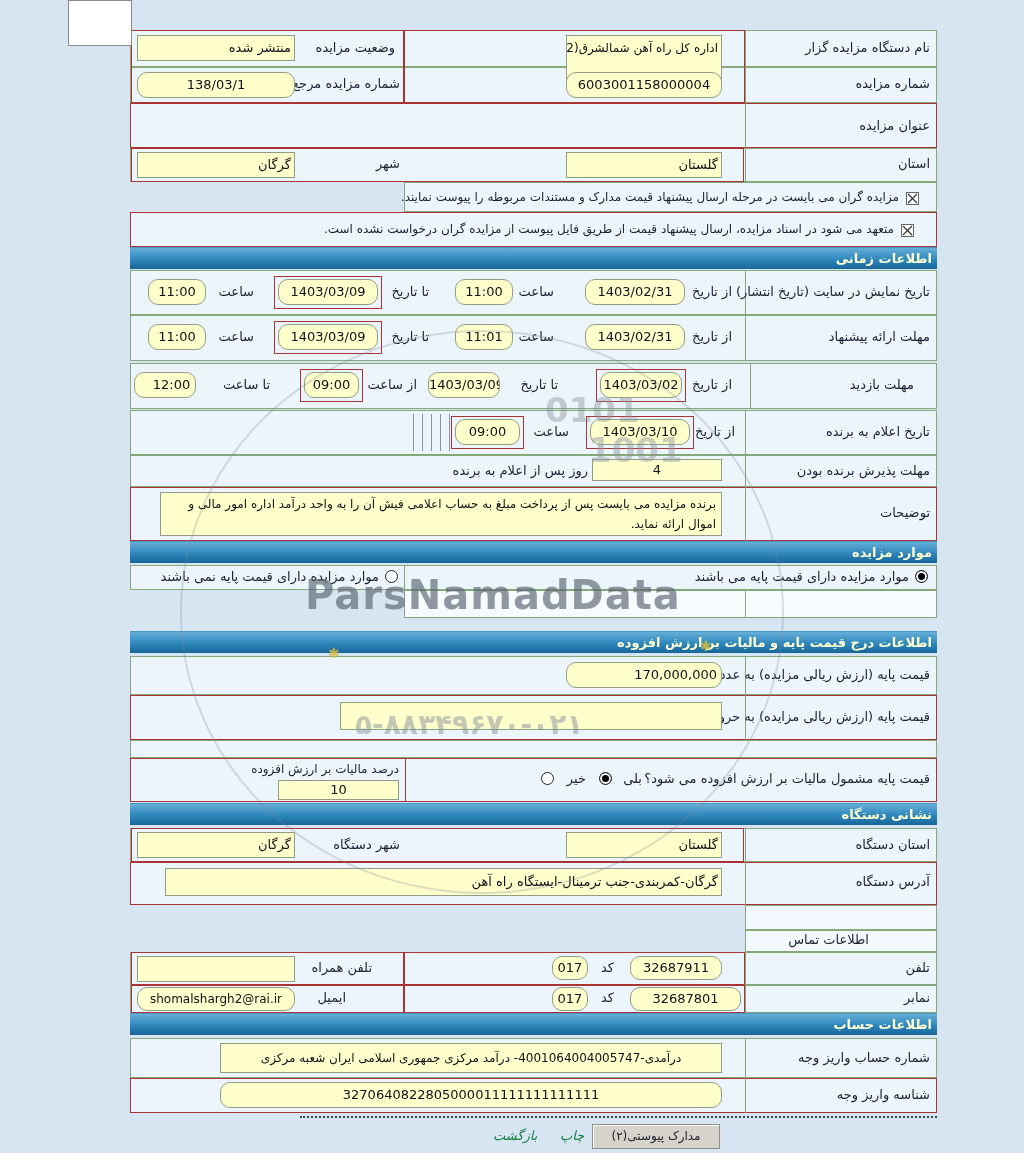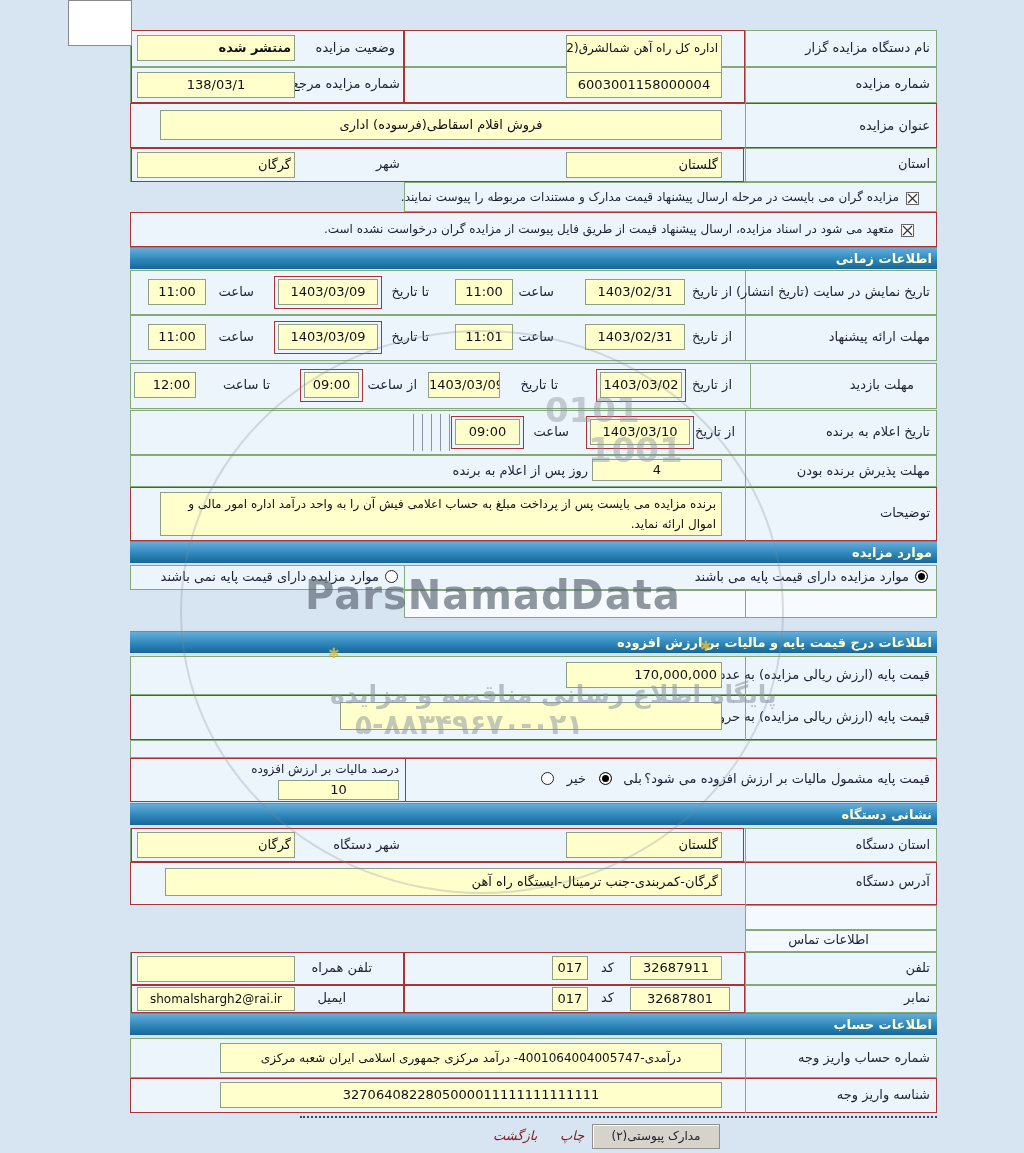--- a/index.html
+++ b/index.html
@@ -10,78 +10,76 @@
        border-top:1px solid #4a98c6;color:#ffffd2;font-size:13px;font-weight:bold;
        line-height:22px;padding-right:5px;z-index:2;}
   .row{position:absolute;box-sizing:border-box;background:#edf5fc;border:1px solid #85a878;z-index:1;}
   .row.red{border-color:#aa3333;}
   .row.white{background:#f7fbff;}
   .lbl{position:absolute;font-size:13px;color:#1d2033;white-space:nowrap;z-index:3;}
   .sm{font-size:12px;}
   .inp{position:absolute;background:#ffffcc;border:1px solid #8f9f86;box-sizing:border-box;
        font-size:13px;color:#101018;line-height:22px;text-align:center;overflow:hidden;
        white-space:nowrap;z-index:3;}
-  .ltr{direction:ltr;}
+  .ltr{direction:ltr;border-radius:10px;}
   .ar{text-align:right;padding-left:3px;padding-right:3px;}
   .redwrap{position:absolute;border:1px solid #aa3333;box-sizing:border-box;z-index:2;}
   .vline{position:absolute;width:1px;background:#85a878;z-index:2;}
   .vline.red{background:#aa3333;}
   .radio{position:absolute;width:13px;height:13px;border:1px solid #222;border-radius:50%;
          background:#fff;box-sizing:border-box;z-index:3;}
   .radio.sel{background:#000;box-shadow:inset 0 0 0 2px #fff;}
   .cb{position:absolute;width:13px;height:13px;z-index:3;}
   .stripes{position:absolute;background:repeating-linear-gradient(to right,#8a93a8 0 1px,transparent 1px 9px);z-index:2;}
   .wm{position:absolute;z-index:5;pointer-events:none;}
   .btn{position:absolute;background:#d6d3ca;border:1px solid #8f8f8f;
        box-shadow:inset 1px 1px 0 #ffffff;font-size:12px;color:#202030;text-align:center;
        line-height:23px;box-sizing:border-box;z-index:3;}
-  .lnk{position:absolute;font-size:13px;font-style:italic;color:#7f1d1d;z-index:3;white-space:nowrap;}
+  .lnk{position:absolute;font-size:13px;font-style:italic;color:#15803d;z-index:3;white-space:nowrap;}
   .dots{position:absolute;border-top:2px dotted #35475a;z-index:3;}
   .artifact{position:absolute;background:#ffffff;border:1px solid #8a8a8a;z-index:4;}
 </style>
 </head>
 <body>
 
 <div id="page">
 
   <div class="artifact" style="left:68px;top:0;width:62px;height:44px;"></div>
 
   <div class="wm" style="left:180px;top:330px;width:600px;height:560px;border:2px solid rgba(125,138,150,.28);border-radius:50%;"></div>
   <div class="wm ltr" style="left:545px;top:390px;font-size:34px;font-weight:bold;color:rgba(140,148,158,.45);">0101</div>
   <div class="wm ltr" style="left:588px;top:430px;font-size:34px;font-weight:bold;color:rgba(140,148,158,.45);">1001</div>
   <div class="wm ltr" style="left:305px;top:572px;font-size:40px;font-weight:bold;letter-spacing:1px;color:rgba(88,99,110,.65);">ParsNamadData</div>
-  <div class="wm" style="left:330px;top:680px;font-size:25px;font-weight:bold;color:rgba(135,145,156,.55);">پایگاه اطلاع رسانی مناقصه و مزایده</div>
   <div class="wm ltr" style="left:355px;top:708px;font-size:28px;font-weight:bold;letter-spacing:3px;color:rgba(135,145,156,.5);">۵-۸۸۳۴۹۶۷۰-۰۲۱</div>
   <div class="wm" style="left:700px;top:638px;font-size:14px;color:rgba(220,190,60,.85);">✱</div>
   <div class="wm" style="left:328px;top:645px;font-size:14px;color:rgba(220,190,60,.85);">✱</div>
 
 
   <div class="row" style="left:130px;top:30px;width:807px;height:37px;"></div>
   <div class="row" style="left:130px;top:67px;width:807px;height:36px;"></div>
   <div class="row" style="left:130px;top:103px;width:807px;height:45px;border-color:#aa3333;"></div>
   <div class="row" style="left:130px;top:148px;width:807px;height:34px;"></div>
   <div class="row" style="left:404px;top:182px;width:533px;height:30px;"></div>
   <div class="row red" style="left:130px;top:212px;width:807px;height:35px;"></div>
   <div class="redwrap" style="left:404px;top:30px;width:341px;height:73px;"></div>
   <div class="redwrap" style="left:131px;top:30px;width:273px;height:73px;"></div>
   <div class="redwrap" style="left:131px;top:148px;width:613px;height:34px;"></div>
   <div class="vline" style="left:745px;top:30px;height:152px;"></div>
 
   <div class="lbl" style="right:94px;top:40px;">نام دستگاه مزایده گزار</div>
   <div class="inp ar" style="left:566px;top:35px;width:156px;height:44px;line-height:24px;font-size:12px;">اداره کل راه آهن شمالشرق(2</div>
   <div class="lbl" style="right:629px;top:40px;">وضعیت مزایده</div>
-  <div class="inp ar" style="left:137px;top:35px;width:158px;height:26px;line-height:24px;font-weight:bold;">منتشر شده</div>
+  <div class="inp ar" style="left:137px;top:35px;width:158px;height:26px;line-height:24px;">منتشر شده</div>
 
   <div class="lbl" style="right:94px;top:76px;">شماره مزایده</div>
   <div class="inp ltr" style="left:566px;top:72px;width:156px;height:26px;line-height:24px;">6003001158000004</div>
   <div class="lbl" style="right:624px;top:76px;">شماره مزایده مرجع</div>
   <div class="inp ltr" style="left:137px;top:72px;width:158px;height:26px;line-height:24px;">138/03/1</div>
 
   <div class="lbl" style="right:94px;top:118px;">عنوان مزایده</div>
-  <div class="inp" style="left:160px;top:110px;width:562px;height:30px;line-height:28px;">فروش اقلام اسقاطی(فرسوده) اداری</div>
 
   <div class="lbl" style="right:94px;top:156px;">استان</div>
   <div class="inp ar" style="left:566px;top:152px;width:156px;height:26px;line-height:24px;">گلستان</div>
   <div class="lbl" style="right:624px;top:156px;">شهر</div>
   <div class="inp ar" style="left:137px;top:152px;width:158px;height:26px;line-height:24px;">گرگان</div>
 
   <div class="cb" style="right:105px;top:190px;">
     <svg width="13" height="13" viewBox="0 0 13 13">
         <rect x="0.5" y="0.5" width="12" height="12" fill="#fff" stroke="#666"></rect>
         <path d="M2 2 L11 11 M11 2 L2 11" stroke="#333" stroke-width="1.2"></path>
@@ -225,21 +223,21 @@
   <div class="lbl" style="right:410px;top:960px;">کد</div>
   <div class="inp ltr" style="left:552px;top:956px;width:36px;height:24px;line-height:22px;">017</div>
   <div class="lbl" style="right:652px;top:960px;">تلفن همراه</div>
   <div class="inp" style="left:137px;top:956px;width:158px;height:26px;line-height:24px;"></div>
 
   <div class="row" style="left:130px;top:985px;width:807px;height:28px;"></div>
   <div class="vline" style="left:745px;top:985px;height:28px;"></div>
   <div class="redwrap" style="left:404px;top:985px;width:341px;height:28px;"></div>
   <div class="redwrap" style="left:131px;top:985px;width:273px;height:28px;"></div>
   <div class="lbl" style="right:94px;top:990px;">نمابر</div>
-  <div class="inp ltr" style="left:630px;top:987px;width:100px;height:24px;line-height:22px;">32687801</div>
+  <div class="inp ltr" style="left:630px;top:987px;width:111px;height:24px;line-height:22px;">32687801</div>
   <div class="lbl" style="right:410px;top:990px;">کد</div>
   <div class="inp ltr" style="left:552px;top:987px;width:36px;height:24px;line-height:22px;">017</div>
   <div class="lbl" style="right:678px;top:990px;">ایمیل</div>
   <div class="inp ltr" style="left:137px;top:987px;width:158px;height:24px;line-height:22px;font-size:12px;">shomalshargh2@rai.ir</div>
 
   <div class="hdr" style="top:1013px;">اطلاعات حساب</div>
 
   <div class="row" style="left:130px;top:1038px;width:807px;height:40px;"></div>
   <div class="vline" style="left:745px;top:1038px;height:40px;"></div>
   <div class="lbl" style="right:94px;top:1050px;">شماره حساب واریز وجه</div>

